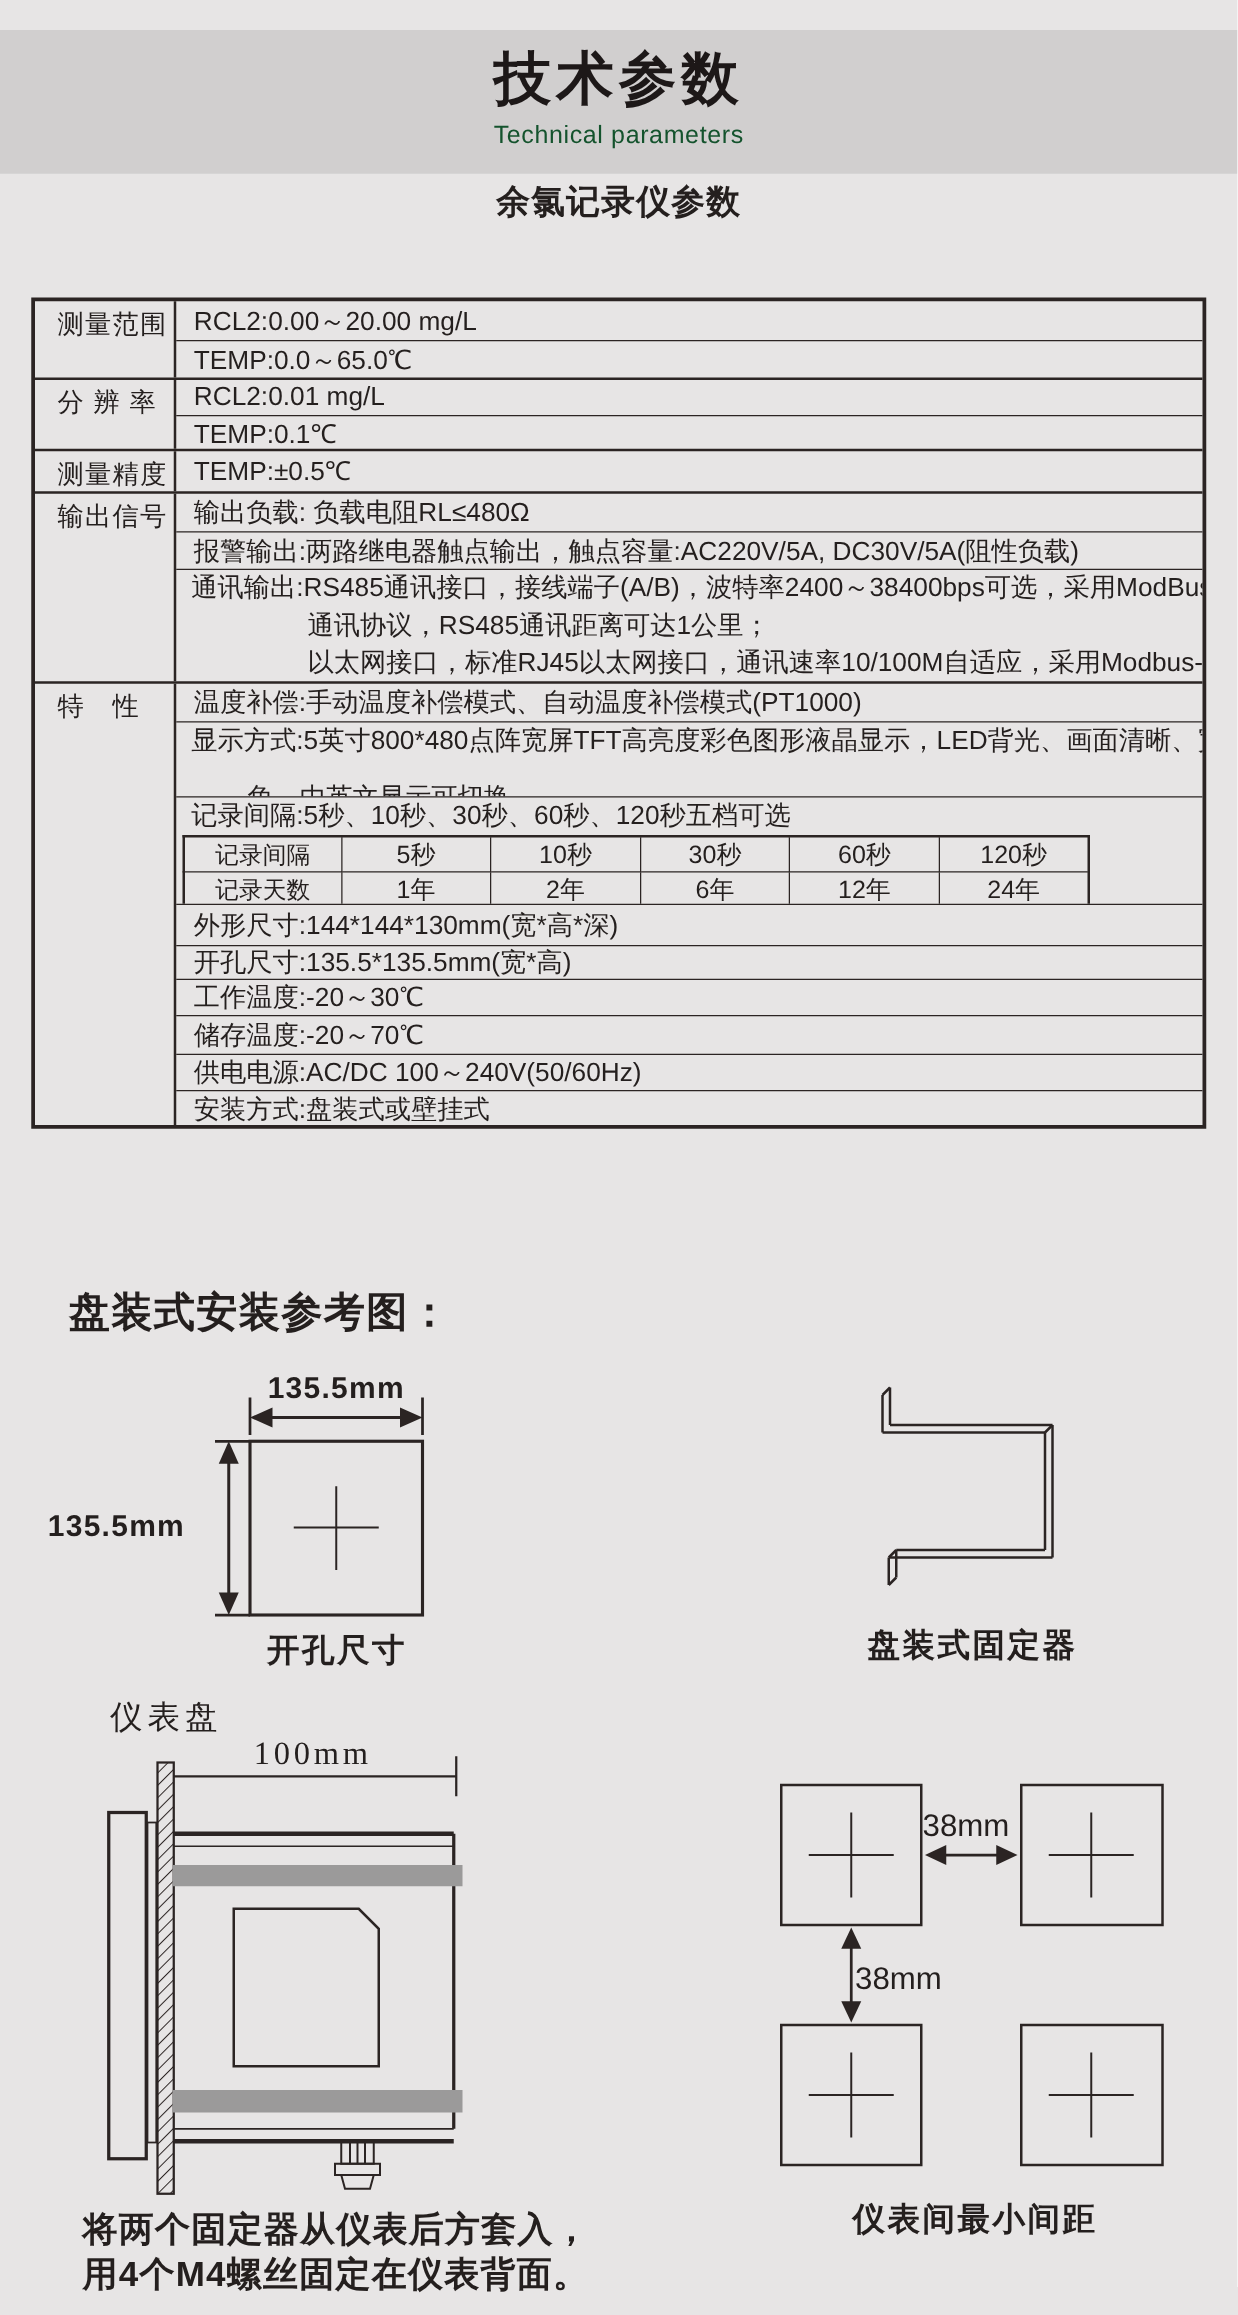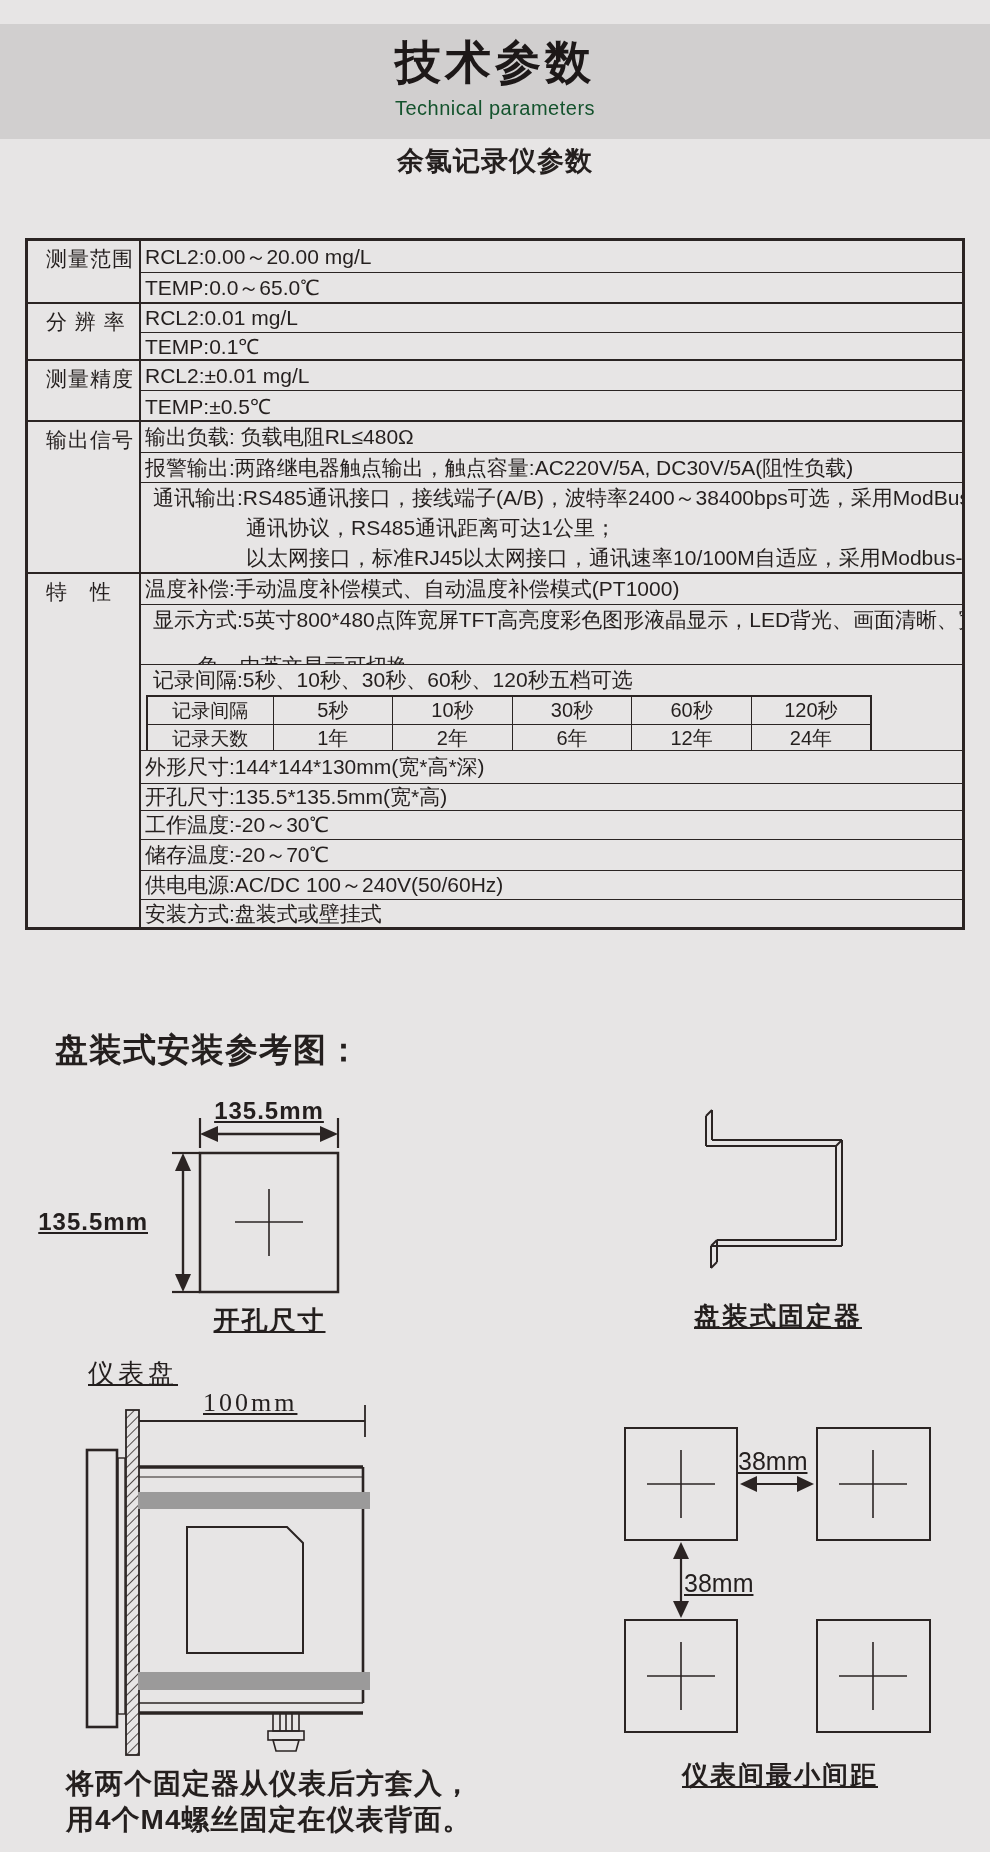--- a/index.html
+++ b/index.html
@@ -19,34 +19,34 @@
   .banner .title{font-size:46px;font-weight:700;letter-spacing:4px;padding-top:8px;color:#1d1818;}
   .banner .subtitle{font-size:20px;color:#14532d;margin-top:3px;letter-spacing:.5px;}
   .section-title{position:absolute;left:0;top:143px;width:990px;text-align:center;font-size:27px;font-weight:700;letter-spacing:1px;}
 
   
   .spec-table{position:absolute;left:25px;top:238px;width:940px;border:3px solid var(--ln);}
   .tgroup{display:flex;border-top:2px solid var(--ln);}
   .tgroup:first-child{border-top:none;border-radius:23px;}
   .tlabel{flex:0 0 113px;width:113px;border-right:2px solid var(--ln);font-size:21px;padding:4px 0 0 18px;letter-spacing:1px;white-space:nowrap;}
   .tcontent{flex:1;min-width:0;}
-  .trow{border-top:1px solid var(--ln);display:flex;align-items:center;padding-left:4px;font-size:21px;white-space:nowrap;overflow:hidden;}
+  .trow{border-top:1px solid var(--ln);display:flex;align-items:center;padding-left:14px;font-size:21px;white-space:nowrap;overflow:hidden;}
   .tcontent .trow:first-child{border-top:none;}
   .trow.block{display:block;padding-left:0;}
   .trow.block .tline{line-height:30px;padding-left:12px;white-space:nowrap;}
   .trow.block .tline.ind{padding-left:105px;}
   .trow.block .tline.ind2{padding-left:57px;margin-top:16px;}
   .rec-table{border-collapse:collapse;margin-left:5px;width:726px;table-layout:fixed;border:2px solid var(--ln);}
   .rec-table td{border:1px solid var(--ln);height:24px;text-align:center;font-size:19px;padding:0;white-space:nowrap;overflow:hidden;}
   .rec-table td.num{font-family:Liberation Sans, sans-serif;font-size:20px;margin-left:32px;}
   .rec-table col.c0{width:126px;}
 
   
   .install-heading{position:absolute;left:55px;top:1028px;font-size:33px;font-weight:700;letter-spacing:1px;}
-  .dia-label{position:absolute;white-space:nowrap;text-decoration:underline;}
+  .dia-label{position:absolute;white-space:nowrap;}
   .dim-sans{font-size:24px;font-weight:600;letter-spacing:1px;}
   .dim-serif{font-family:"Liberation Serif", serif;font-size:26px;letter-spacing:3px;}
   .cap-bold{font-size:26px;font-weight:700;letter-spacing:2px;text-align:center;}
   .panel-name{font-size:26px;font-weight:400;letter-spacing:4px;font-family:"Liberation Serif", serif;}
   .instructions{position:absolute;left:66px;top:1766px;font-size:28px;font-weight:700;line-height:36px;letter-spacing:1px;}
   svg{position:absolute;overflow:visible;}
   .sline{stroke:var(--ln);fill:none;}
   .sfill{fill:var(--ln);stroke:none;}
 </style>
 </head>
@@ -82,23 +82,20 @@
           </div>
         <div class="trow" style="height:27px">
             <span>TEMP:0.1℃</span>
           </div>
       </div>
     </div>
 
     <div class="tgroup">
       <div class="tlabel">测量精度</div>
       <div class="tcontent">
-        <div class="trow" style="height:29px">
-            <span>RCL2:±0.01 mg/L</span>
-          </div>
         <div class="trow" style="height:30px">
             <span>TEMP:±0.5℃</span>
           </div>
       </div>
     </div>
 
     <div class="tgroup">
       <div class="tlabel">输出信号</div>
       <div class="tcontent">
         <div class="trow" style="height:30px">

